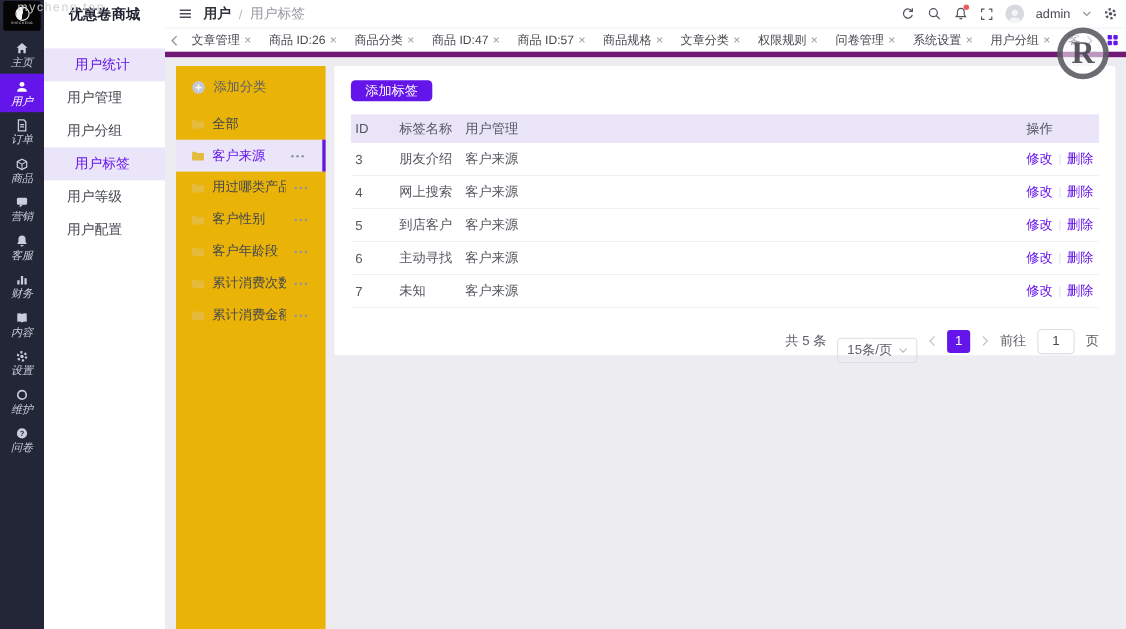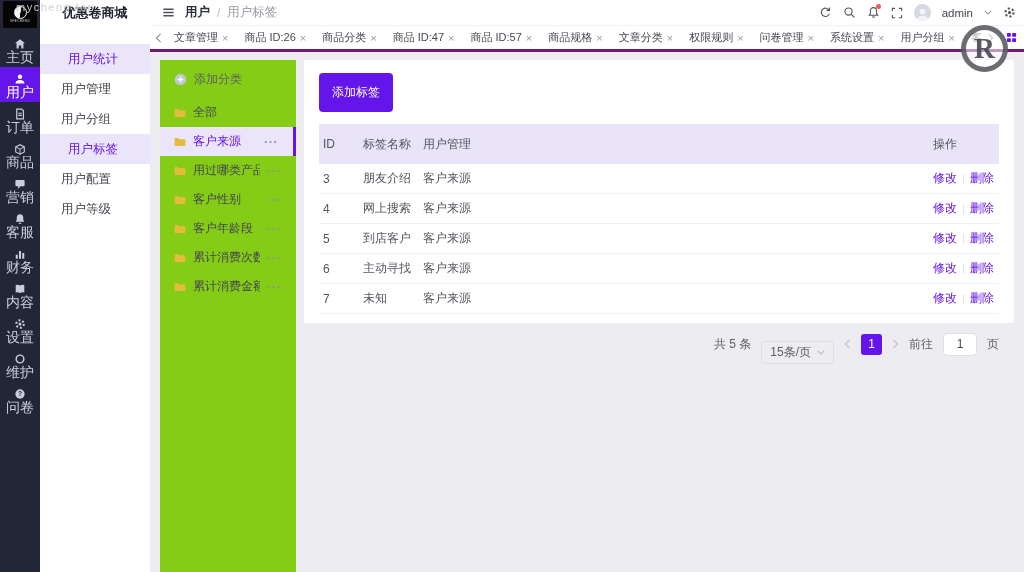--- a/index.html
+++ b/index.html
@@ -9,21 +9,21 @@
   
   .wm-site { position:absolute; left:16px; top:1px; z-index:90; font-size:11px; letter-spacing:1.5px; color:rgba(205,205,210,0.95); pointer-events:none; }
   .wm-reg { position:absolute; left:961px; top:25px; width:47px; height:47px; z-index:90; border:5px solid rgba(66,66,76,0.78); border-radius:50%; background:rgba(255,255,255,0.55); color:rgba(66,66,76,0.88); font-size:29px; font-weight:bold; display:flex; align-items:center; justify-content:center; pointer-events:none; font-family:"Liberation Serif",serif; }
 
   
   .rail { position:absolute; left:0; top:0; bottom:0; width:40px; background:#222636; z-index:5; }
   .logo-box { width:34px; height:27px; margin:1px auto 4px; background:#050505; border-radius:2px; display:flex; flex-direction:column; align-items:center; justify-content:center; gap:1px; }
   .logo-circle { width:13px; height:13px; border-radius:50%; border:1px solid #f2f2f2; background:linear-gradient(100deg,#f5f5f5 48%,#0a0a0a 52%); }
   .logo-tiny { font-size:3px; color:#cfcfcf; letter-spacing:0.4px; line-height:3px; }
   .rail-item { width:40px; padding:5px 0 4px; display:flex; flex-direction:column; align-items:center; gap:2px; color:#c9cedd; cursor:pointer; }
-  .rail-item .rail-label { font-size:14px; line-height:11px; }
+  .rail-item .rail-label { font-size:10px; line-height:11px;font-style:italic; }
   .rail-item.active { background:#6415e9; color:#ffffff; }
   .rail-icon { width:12px; height:13px; display:flex; align-items:center; justify-content:center; }
 
   
   .sub { position:absolute; left:40px; top:0; bottom:0; width:110px; background:#ffffff; z-index:4; }
   .sub-title { height:44px; line-height:26px; text-align:center; font-weight:bold; font-size:13px; color:#1f2330; }
   .sub-item { height:30px; line-height:30px; padding-left:21px; font-size:12.5px; color:#44474e; cursor:pointer; }
   .sub-item.active { background:#ebe5fa; color:#6415e9;padding-left:28px; }
 
   
@@ -32,40 +32,40 @@
   .crumb-root { font-weight:bold; font-size:12.5px; color:#2e3138; }
   .crumb-sep { color:#b9bcc2; margin:0 7px; }
   .crumb-cur { color:#97999f; font-size:12.5px; }
   .top-right { margin-left:auto; display:flex; align-items:center; gap:11px; color:#52555e; }
   .tb-ico { display:flex; align-items:center; cursor:pointer; position:relative; }
   .bell-dot { position:absolute; right:-1px; top:-2px; width:5px; height:5px; background:#f25a5a; border-radius:50%; }
   .avatar { width:17px; height:17px; border-radius:50%; background:#d6d9df; display:flex; align-items:flex-end; justify-content:center; overflow:hidden; cursor:pointer; }
   .admin-name { font-size:11.5px; color:#45484f; cursor:pointer; }
 
   
-  .tabsbar { position:absolute; left:150px; right:0; top:26px; height:26px; background:#fff; display:flex; align-items:center; border-bottom:3px solid #701a75; z-index:3; }
+  .tabsbar { position:absolute; left:150px; right:0; top:26px; height:26px; background:#fff; display:flex; align-items:center; border-bottom:5px solid #701a75; z-index:3; }
   .tab-scroll { width:16px; display:flex; justify-content:center; color:#8f939b; cursor:pointer; flex:0 0 auto; }
   .tabs-track { flex:1; display:flex; align-items:center; overflow:hidden; height:100%; }
   .tab { flex:0 0 auto; display:flex; align-items:center; gap:4px; padding:2px 6px; margin:0 2px; border-radius:3px; color:#45484f; font-size:11px; cursor:pointer; white-space:nowrap; }
   .tab .tab-close { color:#9a9da5; font-size:11px; line-height:10px; cursor:pointer; }
   .tab-grid { width:26px; display:flex; justify-content:center; align-items:center; color:#6415e9; border-left:1px solid #f0f0f3; height:100%; cursor:pointer; flex:0 0 auto; }
 
   
   .content { position:absolute; left:150px; right:0; top:52px; bottom:0; background:#ededf1; }
-  .cat-panel { position:absolute; left:10px; top:8px; bottom:0; width:136px; background:#84cc16; }
+  .cat-panel { position:absolute; left:10px; top:8px; bottom:0; width:136px; background:#eab308; }
   .cat-add { height:38px; display:flex; align-items:center; gap:7px; padding-left:14px; color:#5c5f66; font-size:12px; cursor:pointer; }
   .cat-item { height:29px; display:flex; align-items:center; gap:7px; padding:0 16px 0 14px; color:#44474e; font-size:12px; cursor:pointer; }
   .cat-item .cat-label { flex:1; white-space:nowrap; overflow:hidden; }
   .cat-item .cat-more { color:#8f939b; display:flex; cursor:pointer; }
   .cat-item.active { background:#ebe5fa; color:#6415e9; border-right:3px solid #6415e9; }
 
   .card { position:absolute; left:154px; top:8px; right:10px; height:263px; background:#fff; border-radius:2px; }
-  .add-btn { margin:13px 0 0 15px; display:inline-block; background:#6415e9; color:#fff; font-size:12px; padding:11px 13px; border-radius:4px; border:none; cursor:pointer; font-family:Liberation Serif, serif; }
+  .add-btn { margin:13px 0 0 15px; display:inline-block; background:#6415e9; color:#fff; font-size:12px; padding:1px 13px; border-radius:4px; border:none; cursor:pointer; font-family:Liberation Serif, serif; }
   .tbl { margin:12px 15px 0 15px; }
-  .tbl-head { display:flex; align-items:center; height:40px; background:#e9e4f8; color:#53565e; font-size:12px; padding:0 4px; }
+  .tbl-head { display:flex; align-items:center; height:26px; background:#e9e4f8; color:#53565e; font-size:12px; padding:0 4px; }
   .tbl-row { display:flex; align-items:center; height:30px; border-bottom:1px solid #f1f1f4; color:#54575e; font-size:12px; padding:0 4px; }
   .col-id { width:40px; }
   .col-name { width:60px; }
   .col-cat { flex:1; }
   .col-ops { width:62px; display:flex; align-items:center; }
   .ops-link { color:#6415e9; cursor:pointer; }
   .ops-div { width:1px; height:10px; background:#e4e4ea; margin:0 6px; }
   .pager { display:flex; align-items:center; justify-content:flex-end; gap:10px; margin:10px 15px 0 15px; color:#5c5f66; font-size:12px; }
   .page-size { display:flex; align-items:center; gap:6px; border:1px solid #dcdfe6; border-radius:4px; height:23px; padding:0 8px; color:#5c5f66; cursor:pointer;margin-top:17px; }
   .pg-arrow { color:#c0c4cc; display:flex; cursor:pointer; }
@@ -182,22 +182,22 @@
     </div>
 </div>
 
 <div class="sub">
   <div class="sub-title">优惠卷商城</div>
   <div>
       <div class="sub-item active">用户统计</div>
       <div class="sub-item">用户管理</div>
       <div class="sub-item">用户分组</div>
       <div class="sub-item active">用户标签</div>
+      <div class="sub-item">用户等级</div>
       <div class="sub-item">用户配置</div>
-      <div class="sub-item">用户等级</div>
     </div>
 </div>
 
 <div class="topbar">
   <span class="crumb-ico">
     <svg viewBox="0 0 14 14" width="13" height="13" stroke="currentColor" stroke-width="1.4" fill="none">
         <path d="M1.5 3.5 H12.5 M1.5 7 H12.5 M1.5 10.5 H12.5"></path>
       </svg>
   </span>
   <span class="crumb-root">用户</span>

